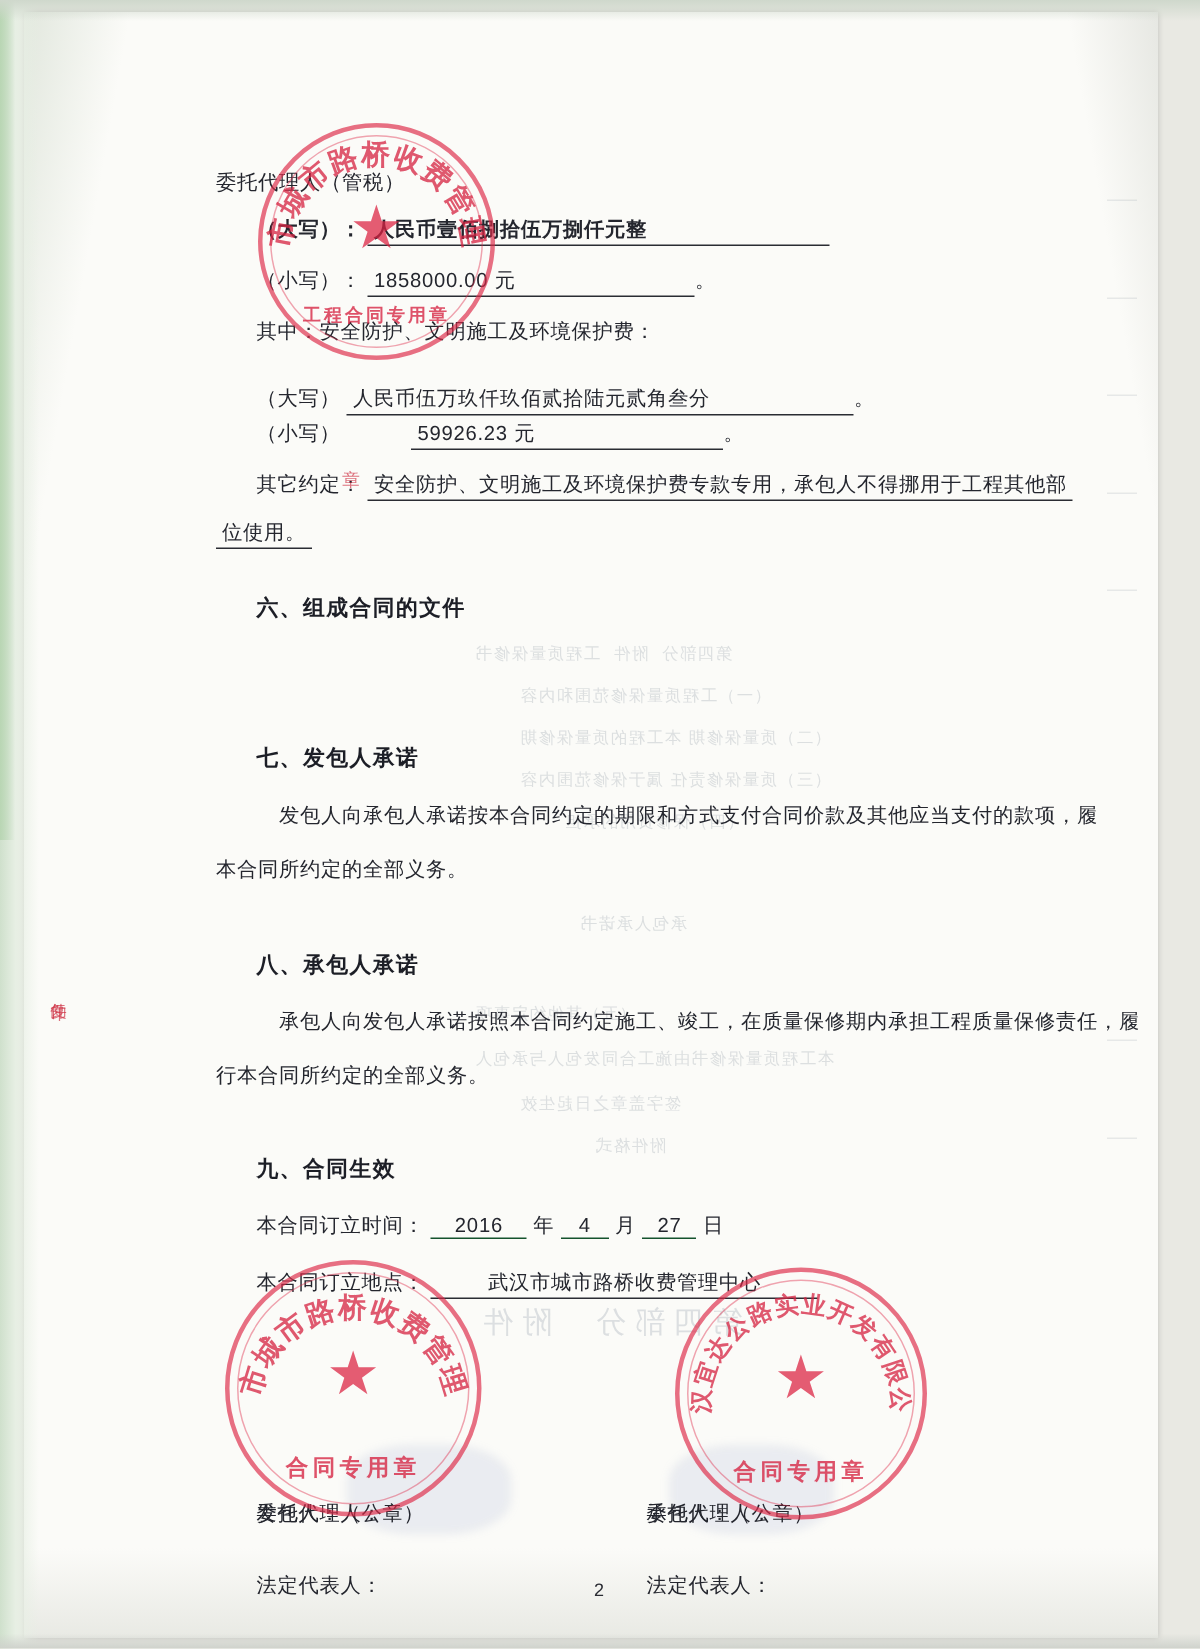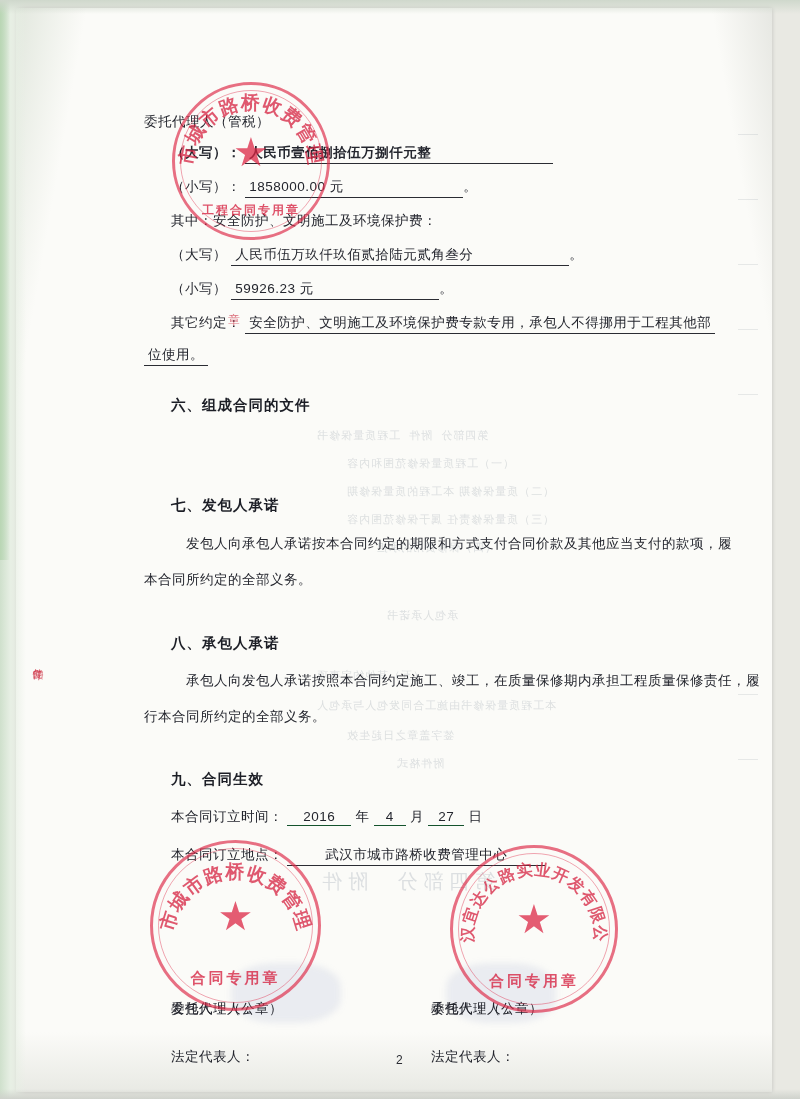--- a/index.html
+++ b/index.html
@@ -235,28 +235,28 @@
 
       <div class="line body-text" style="left:155px; top:170px;">
         <span>（小写）：</span>
         <span class="ul" style="min-width:210px;">1858000.00 元</span><span>。</span>
       </div>
 
       <div class="line body-text" style="left:155px; top:204px;">
         <span>其中：安全防护、文明施工及环境保护费：</span>
       </div>
 
-      <div class="line body-text" style="left:155px; top:238px;">
+      <div class="line body-text" style="left:155px; top:249px;">
         <span>（大写）</span>
         <span class="ul" style="min-width:330px;">人民币伍万玖仟玖佰贰拾陆元贰角叁分</span><span>。</span>
       </div>
 
       <div class="line body-text" style="left:155px; top:272px;">
         <span>（小写）</span>
-        <span class="ul" style="min-width:200px;">59926.23 元</span><span>。</span>
+        <span class="ul" style="min-width:200px;margin-left:43px;">59926.23 元</span><span>。</span>
       </div>
 
       <div class="line body-text" style="left:155px; top:306px;">
         <span>其它约定：</span>
         <span class="ul">安全防护、文明施工及环境保护费专款专用，承包人不得挪用于工程其他部</span>
       </div>
 
       <div class="line body-text" style="left:128px; top:338px;">
         <span class="ul">位使用。</span>
       </div>

